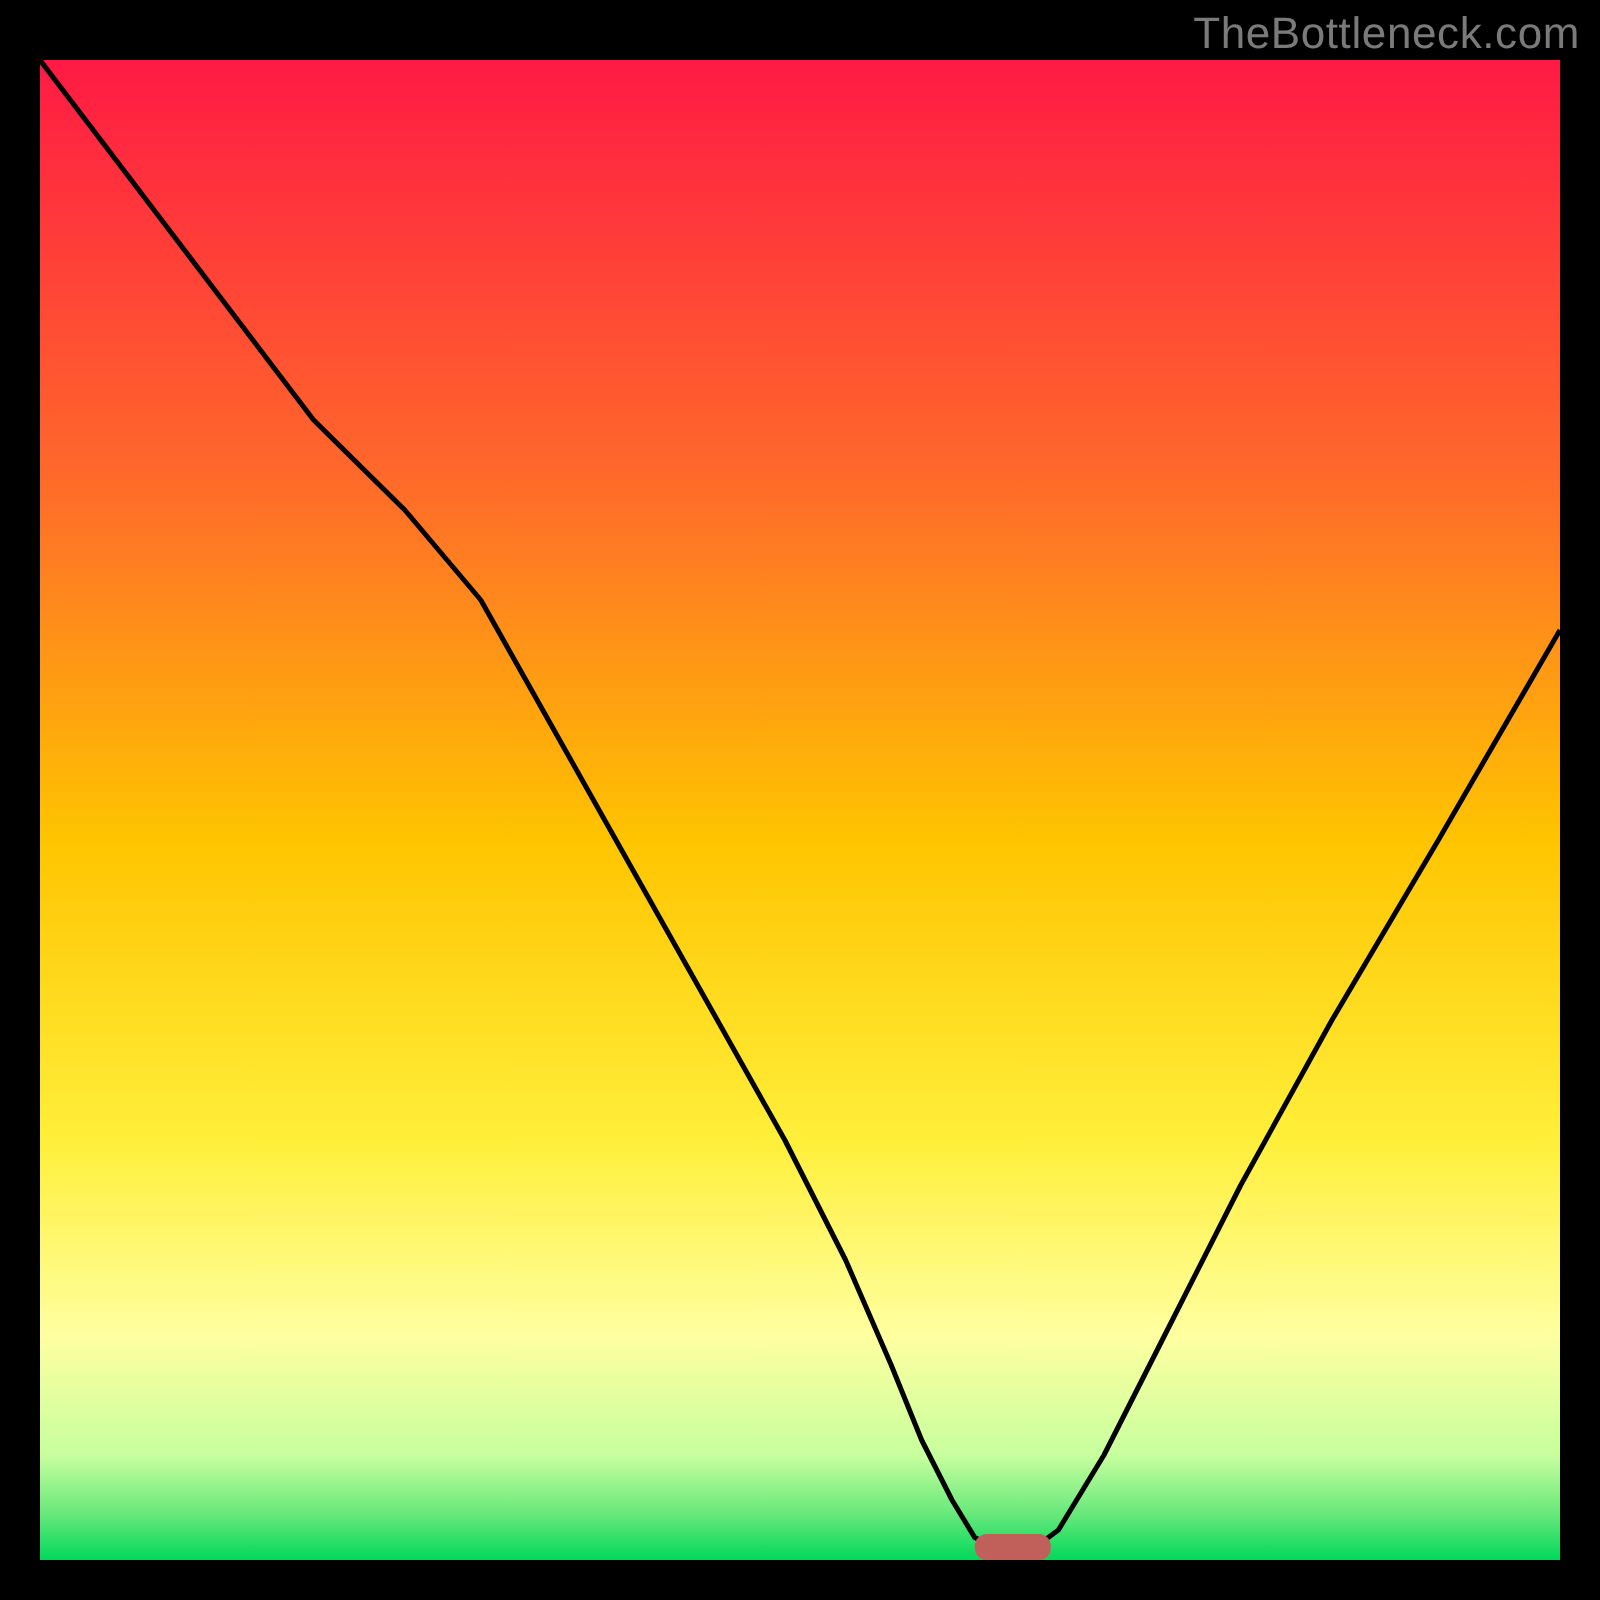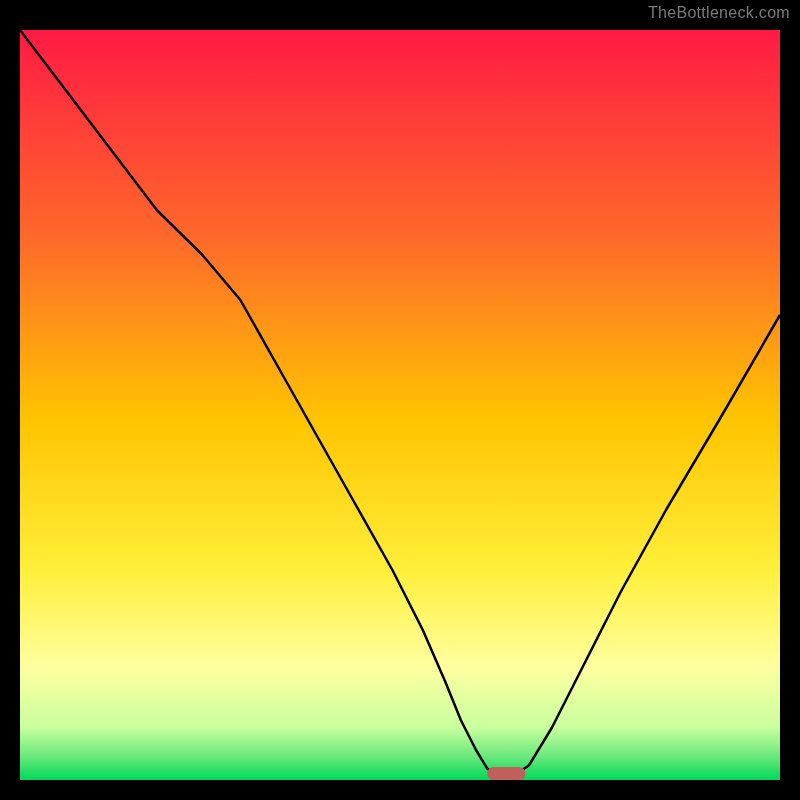--- a/index.html
+++ b/index.html
@@ -15,21 +15,21 @@
     position: relative;
     width: 800px;
     height: 800px;
     background: #000;
   }
   .watermark {
     position: absolute;
     top: 4px;
     right: 10px;
     color: #7a7a7a;
-    font-size: 16px;
+    font-size: 22px;
     font-weight: 500;
     letter-spacing: 0.3px;
     z-index: 10;
   }
   .plot {
     position: absolute;
     left: 20px;
     top: 30px;
     width: 760px;
     height: 750px;

